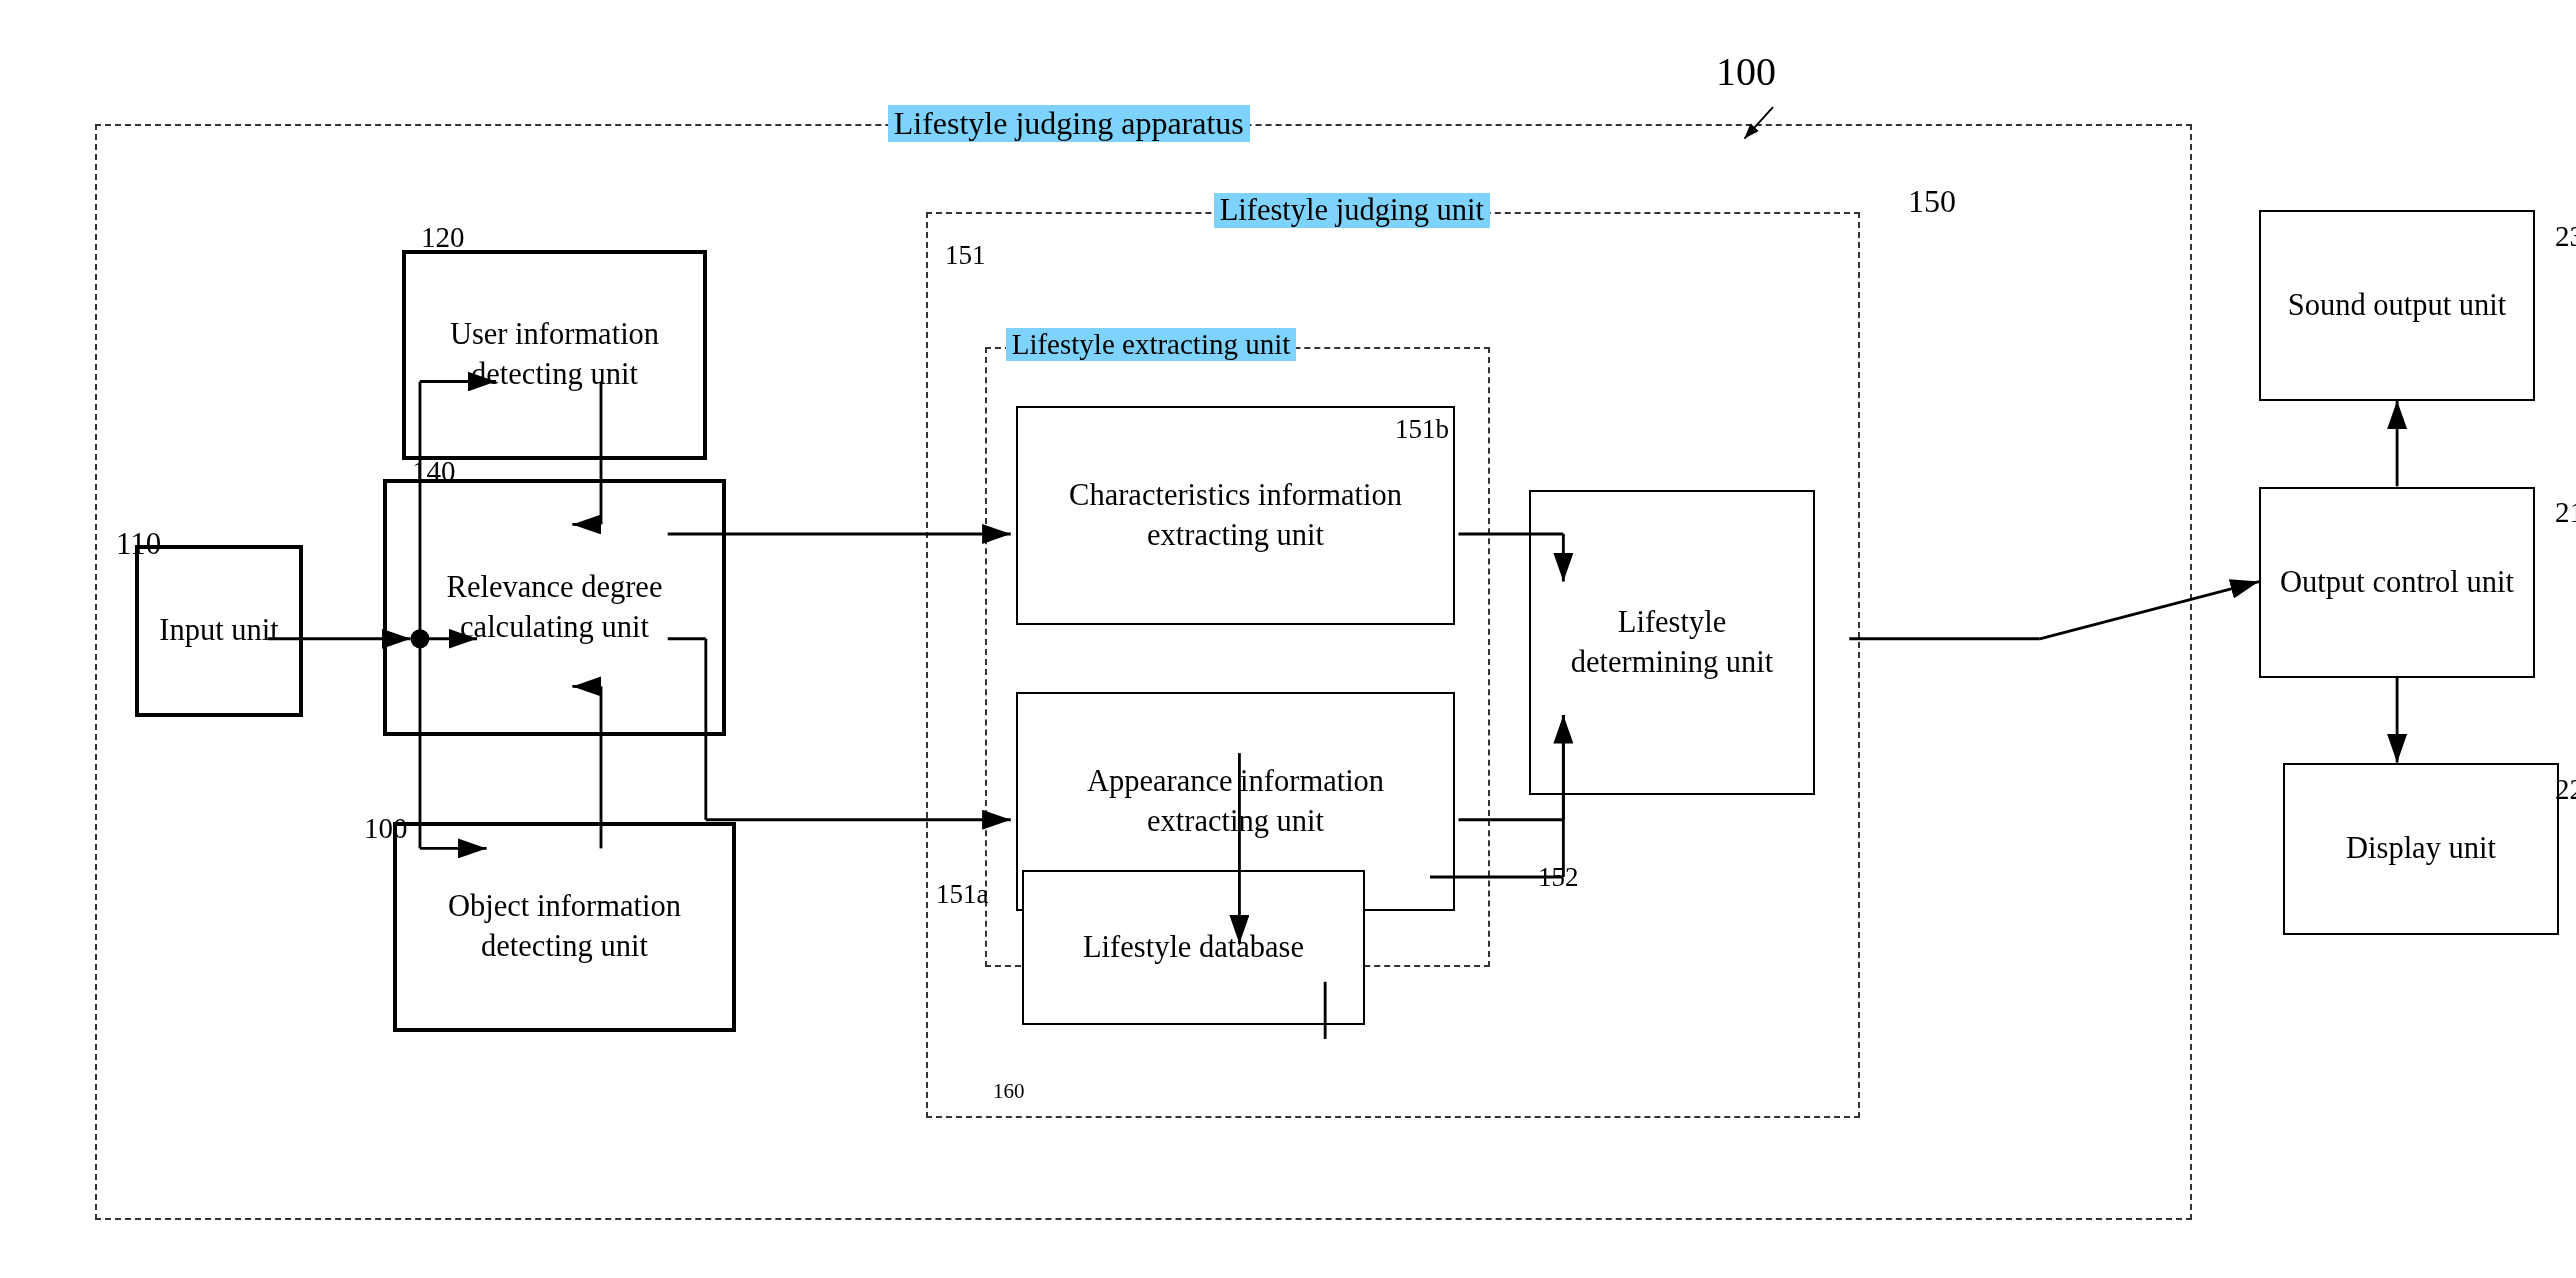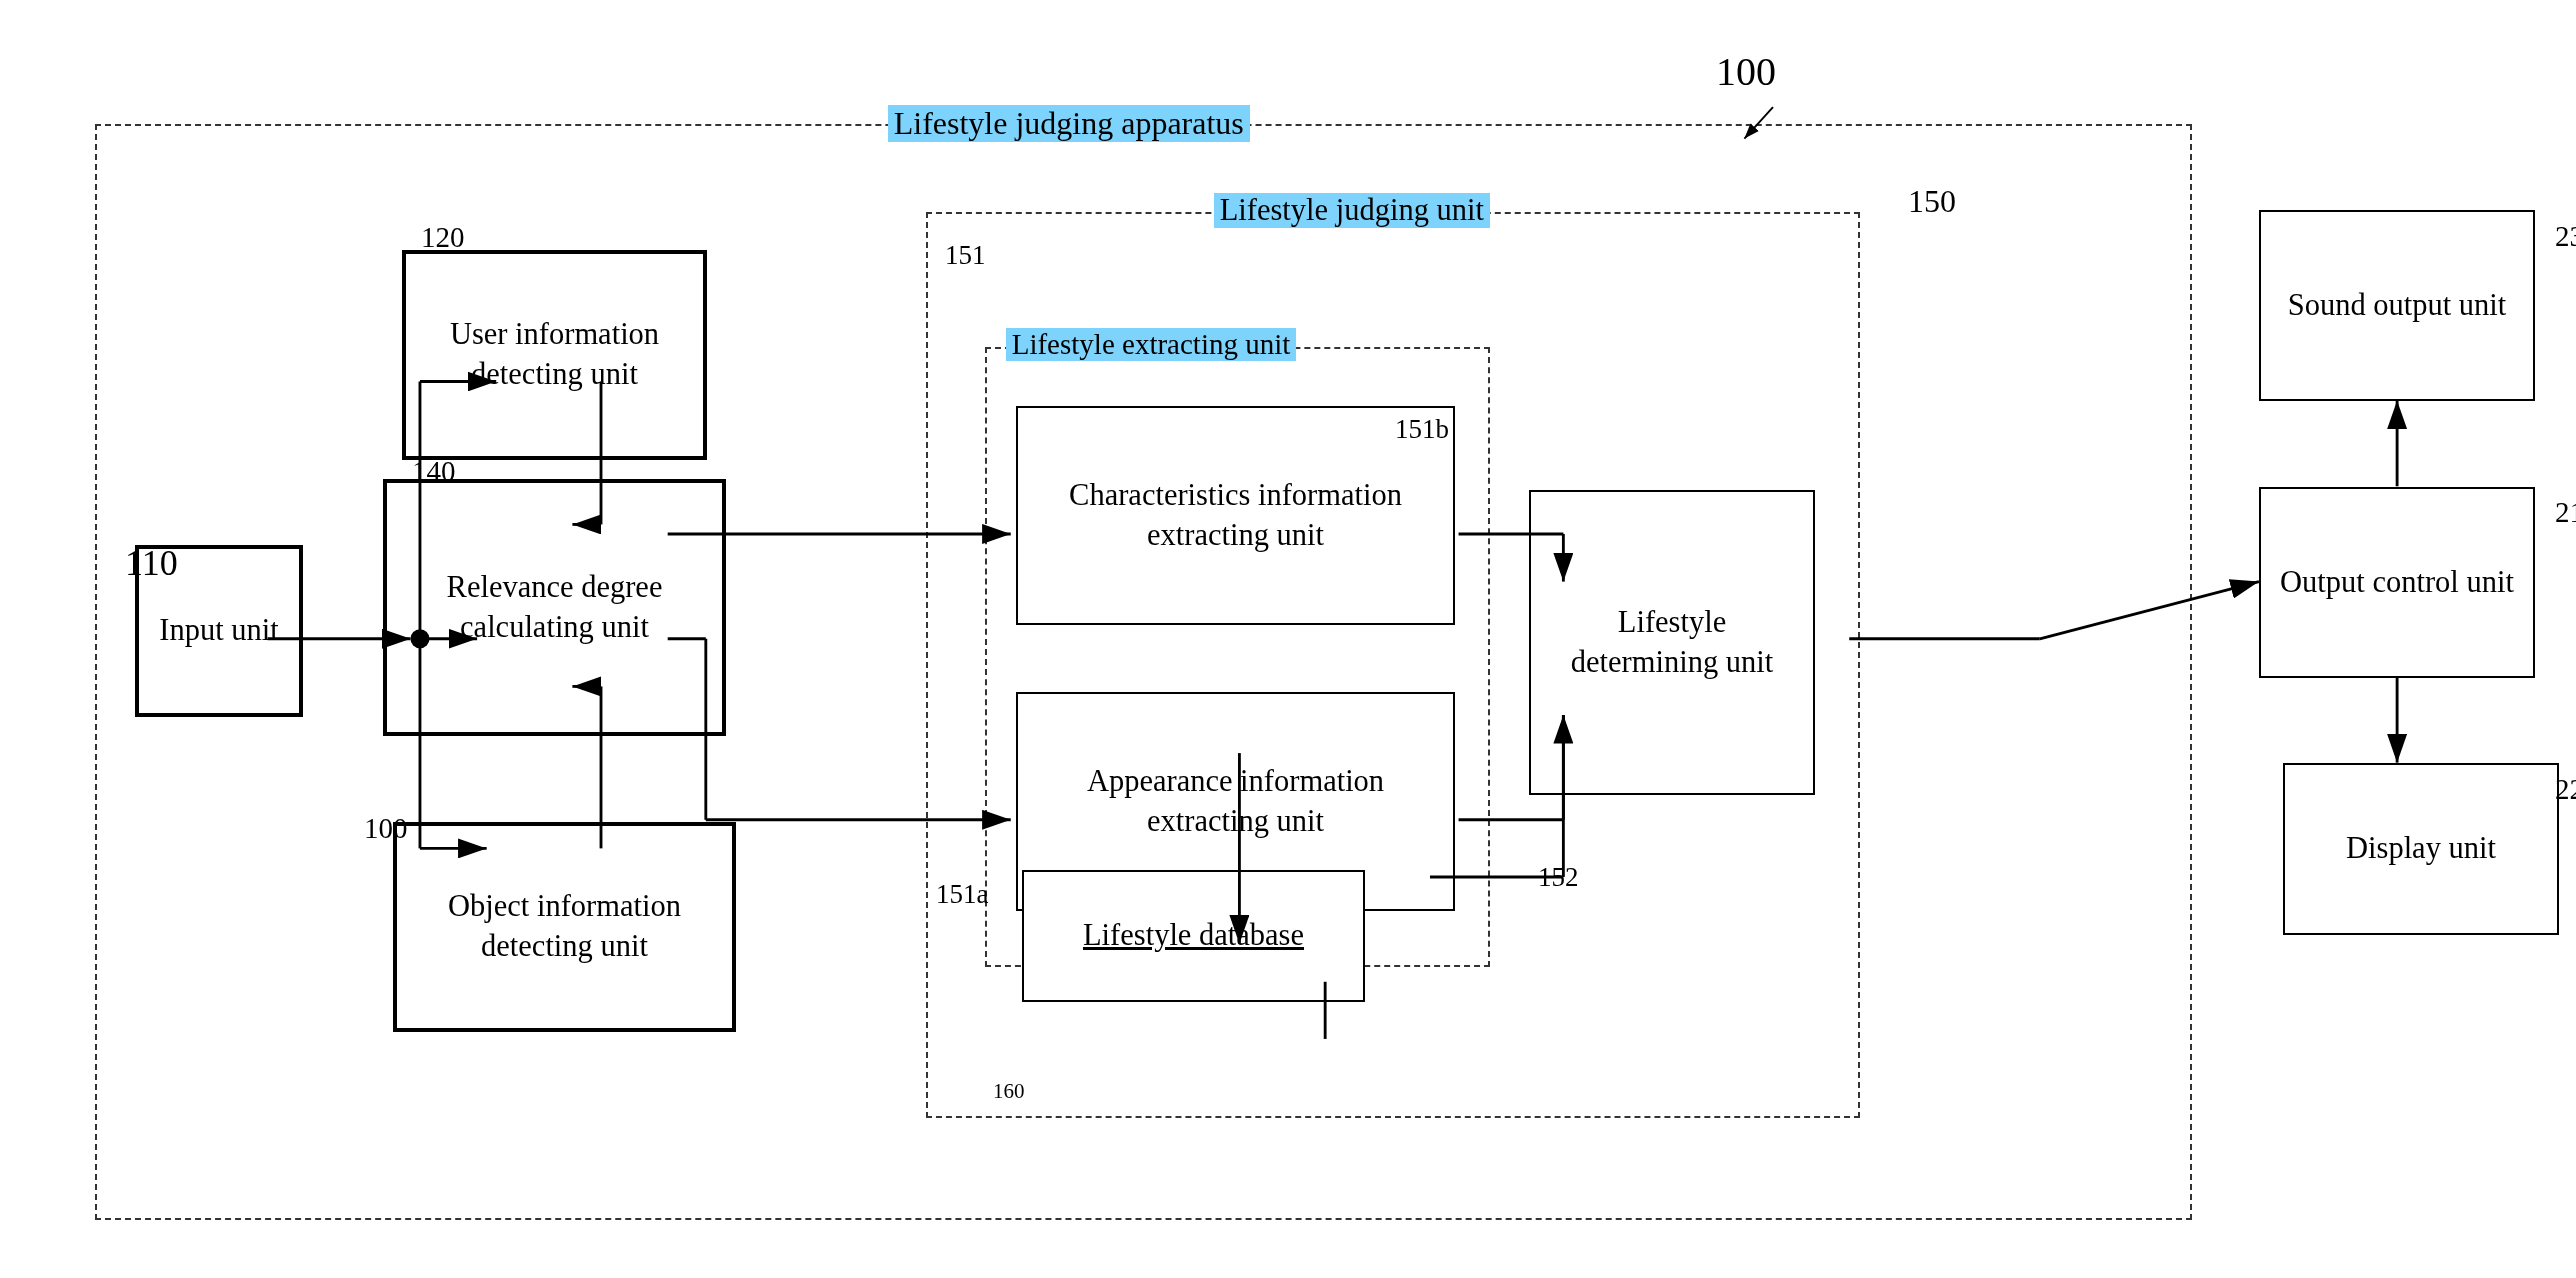--- a/index.html
+++ b/index.html
@@ -122,41 +122,41 @@
     </div>
 
     <span class="label-ref" style="top: 114px; left: 848px; font-size: 27px;">151</span>
 
     <span class="label-ref" style="top: 57px; left: 1811px; font-size: 32px;">150</span>
 
     <div class="box box-bold" style="top: 419px; left: 38px; width: 168px; height: 172px;">
       <span>Input unit</span>
     </div>
 
-    <span class="label-ref" style="top: 400px; left: 28px; font-size: 36px; margin-top: 16px;">110</span>
+    <span class="label-ref" style="top: 400px; left: 19px; font-size: 31px;">110</span>
 
     <div class="box box-bold" style="top: 124px; left: 305px; width: 305px; height: 210px;">
       <span>User information detecting unit</span>
     </div>
 
     <span class="label-ref" style="top: 95px; left: 324px; font-size: 29px;">120</span>
 
     <div class="box box-bold" style="top: 353px; left: 286px; width: 343px; height: 257px;">
       <span>Relevance degree calculating unit</span>
     </div>
 
     <span class="label-ref" style="top: 329px; left: 315px; font-size: 29px;">140</span>
 
     <div class="box box-bold" style="top: 696px; left: 296px; width: 343px; height: 210px;">
       <span>Object information detecting unit</span>
     </div>
 
     <span class="label-ref" style="top: 686px; left: 267px; font-size: 29px;">100</span>
 
-    <div class="box" style="top: 744px; left: 925px; width: 343px; height: 132px; text-decoration: underline;">
+    <div class="box" style="top: 744px; left: 925px; width: 343px; height: 155px;">
       <span>Lifestyle database</span>
     </div>
 
     <span class="label-ref" style="top: 753px; left: 839px; font-size: 27px;">151a</span>
 
     <span class="label-ref" style="top: 953px; left: 896px; font-size: 21px;">160</span>
 
   </div>
 
   <div class="box" style="top: 439px; left: 2221px; width: 276px; height: 191px;">

